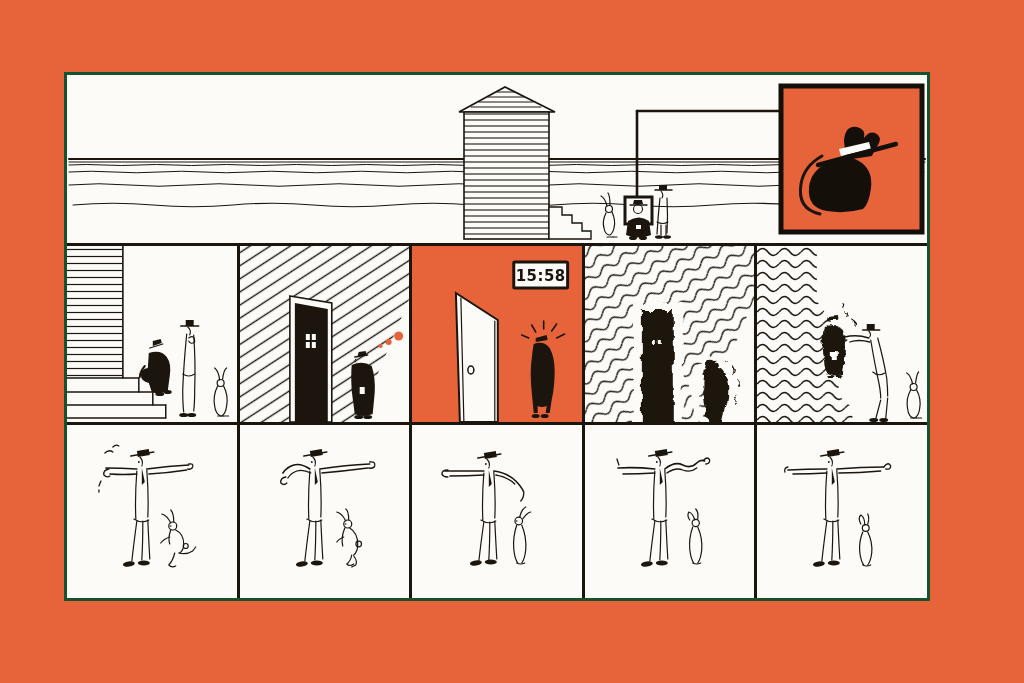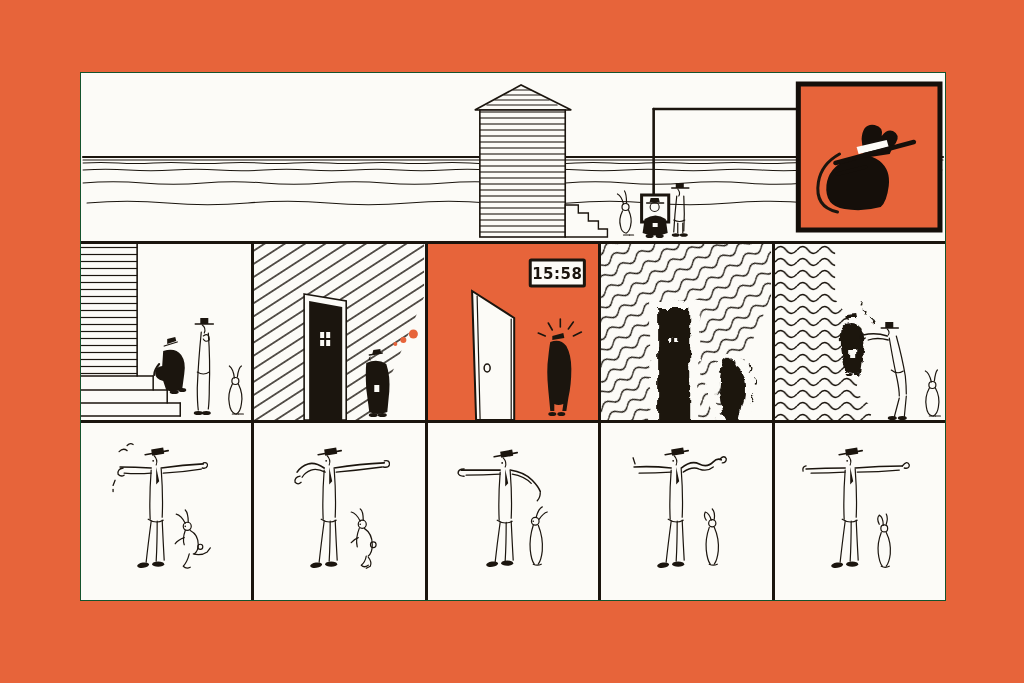--- a/index.html
+++ b/index.html
@@ -4,24 +4,24 @@
 <style>
   html,body{margin:0;padding:0;}
   body{
     width:1024px;height:683px;
     background:#E7643A;
     overflow:hidden;
     font-family:"DejaVu Sans",sans-serif;
     position:relative;
   }
   .comic{
-    position:absolute;left:80px;top:72px;
+    position:absolute;left:64px;top:72px;
     width:866px;height:529px;
     background:#FCFBF7;
-    border:1px solid #14532d;
+    border:3px solid #14532d;
     box-sizing:border-box;
     display:flex;flex-direction:column;
   }
   .row{display:flex;flex-direction:row;}
   .row-top{height:168px;}
   .row-mid{height:176px;border-top:3px solid #1B150E;}
   .row-bot{flex:1;border-top:3px solid #1B150E;}
   .panel{flex:1;position:relative;background:#FCFBF7;overflow:hidden;}
   .panel+.panel{border-left:3px solid #1B150E;}
   .panel.orange{background:#E7643A;}

